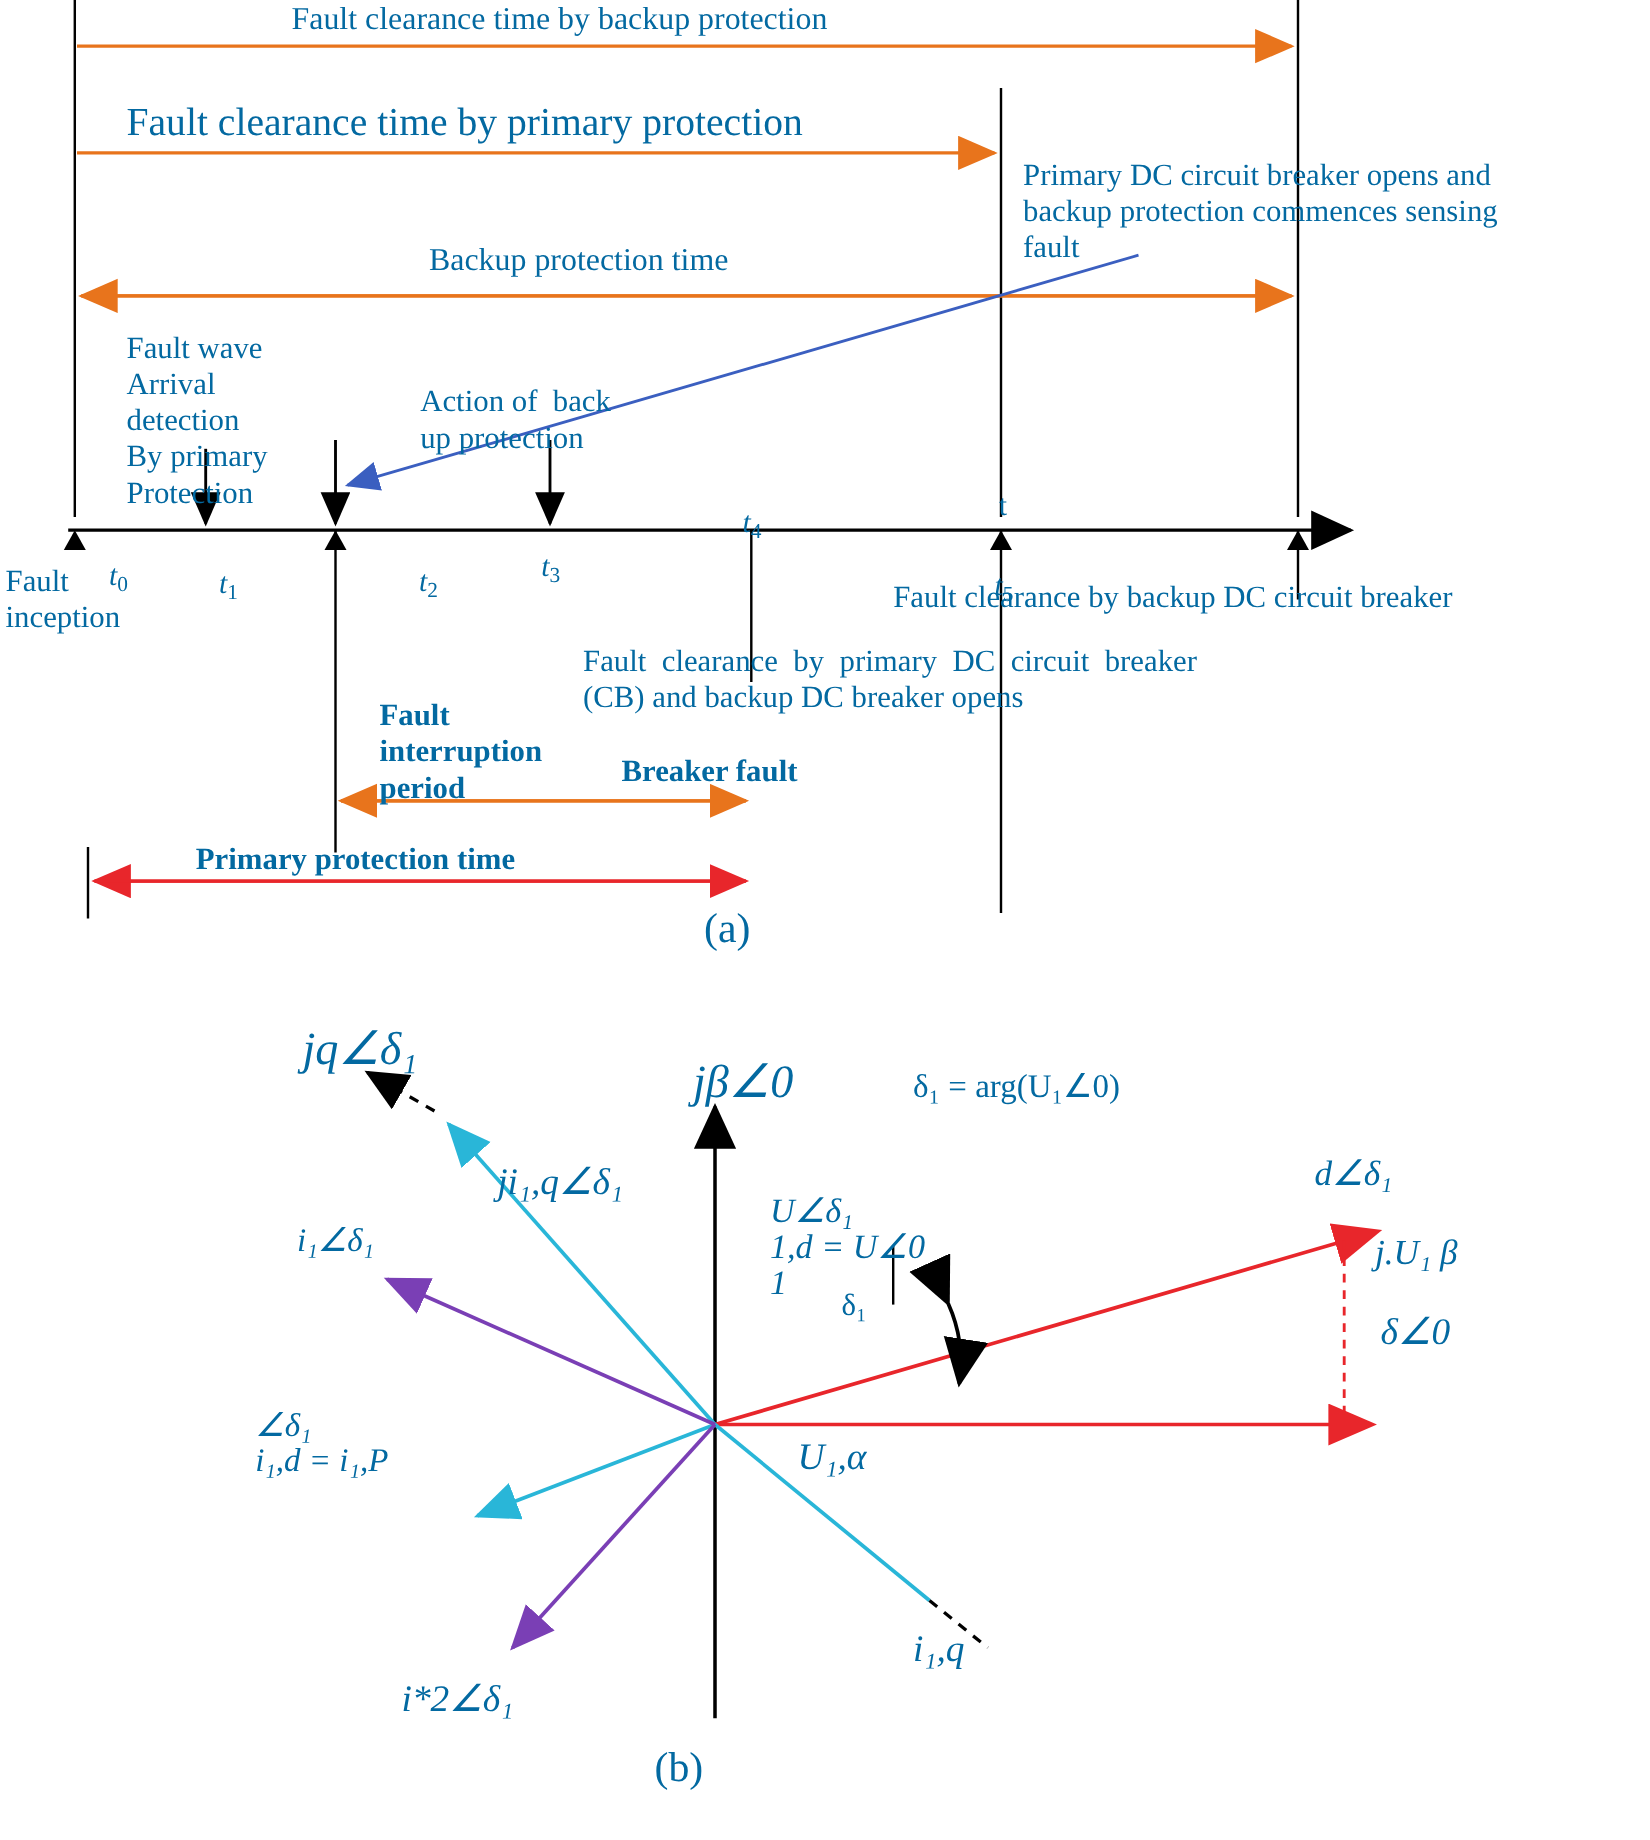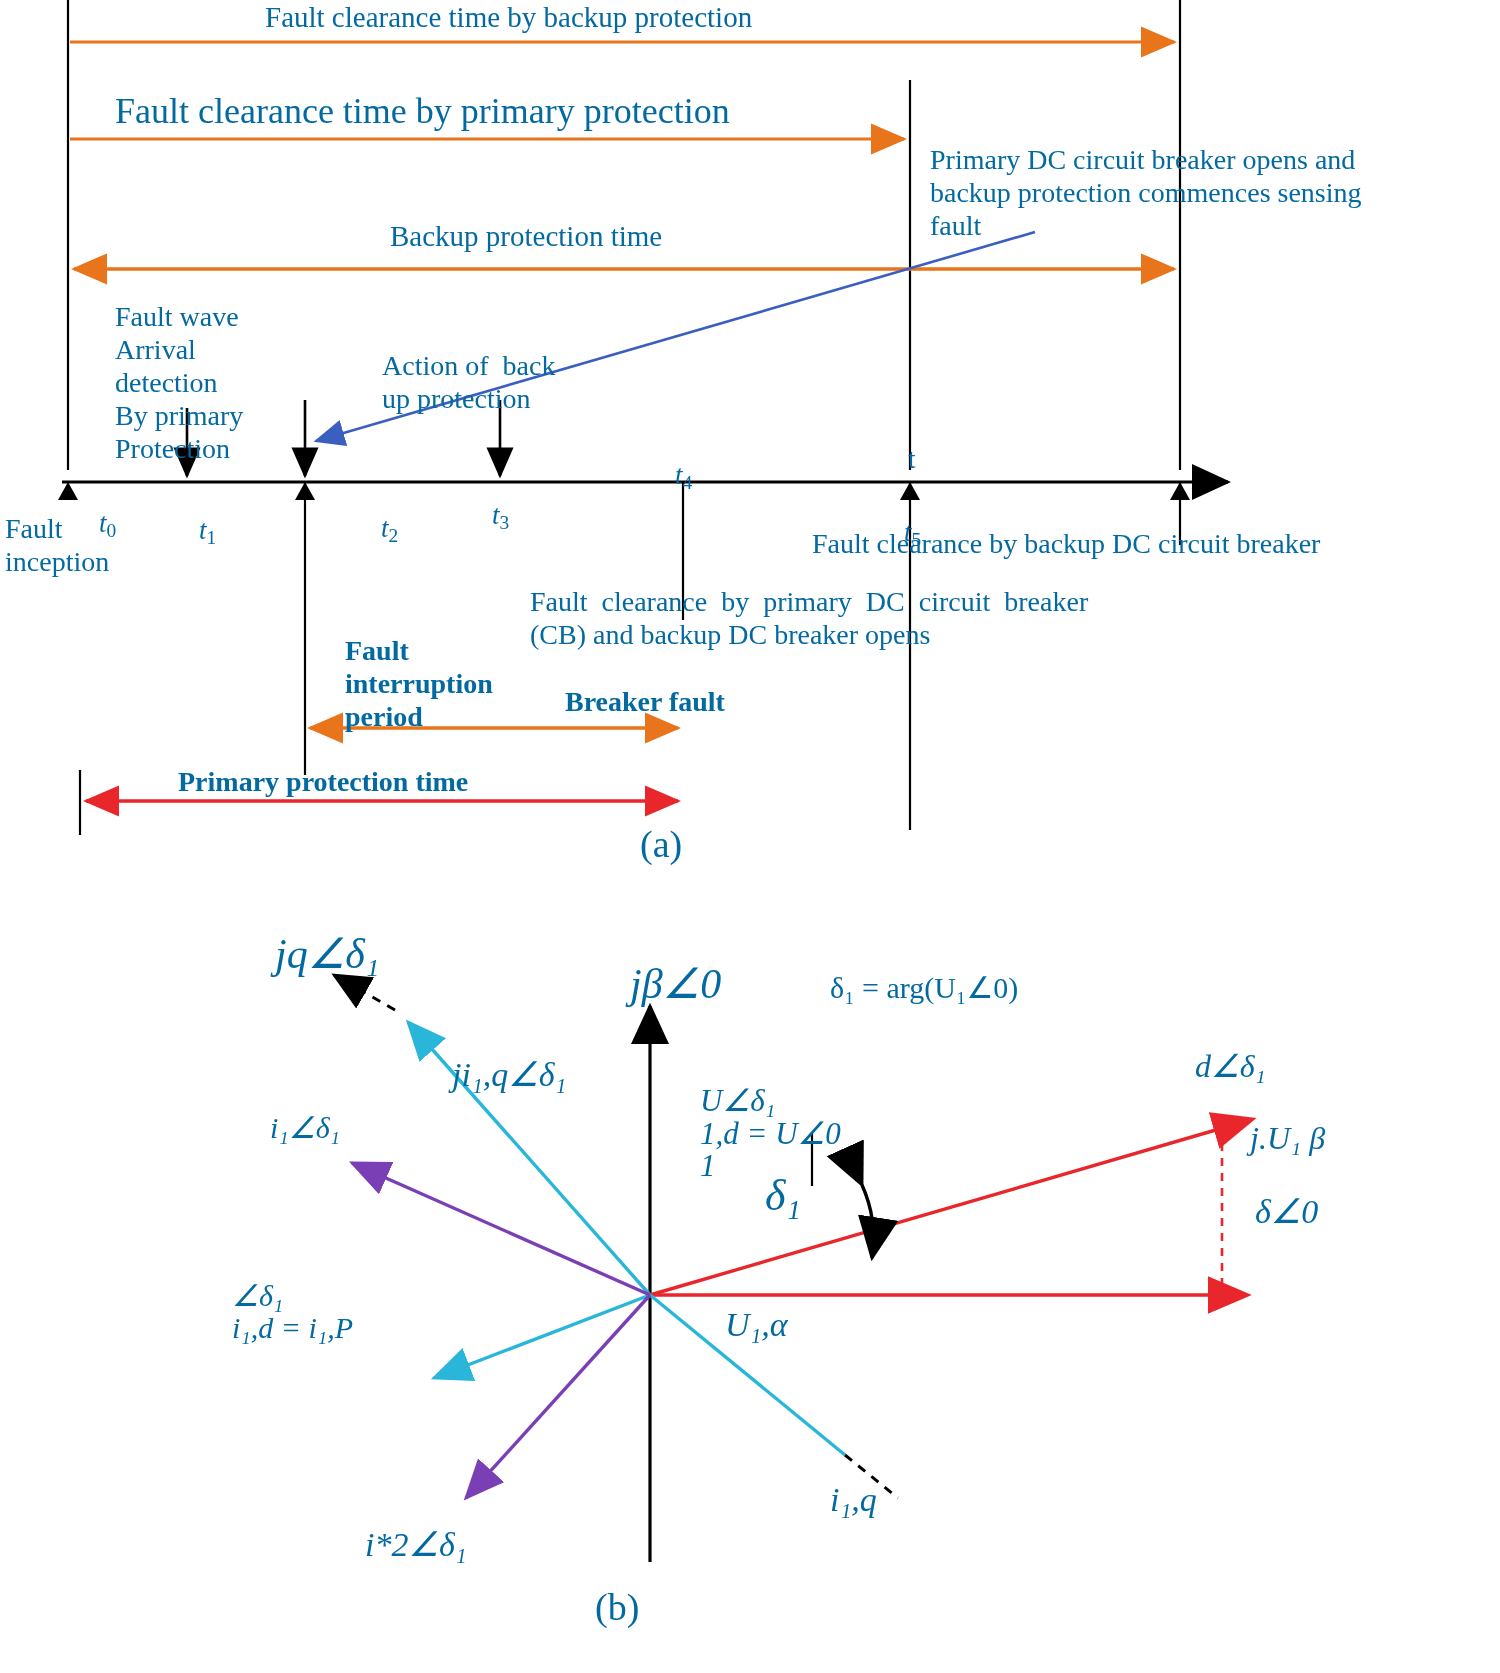--- a/index.html
+++ b/index.html
@@ -257,21 +257,21 @@
   <div class="lbl" style="left:700px; top:1085px; font-size:31px; font-style:italic; line-height:1.05;">U∠δ₁
 1,d = U∠0
 1</div>
 
   <div class="lbl" style="left:1195px; top:1048px; font-size:32px; font-style:italic;">d∠δ₁</div>
 
   <div class="lbl" style="left:1250px; top:1120px; font-size:32px; font-style:italic;">j.U₁ β</div>
 
   <div class="lbl" style="left:1255px; top:1192px; font-size:34px; font-style:italic;">δ∠0</div>
 
-  <div class="lbl" style="left:765px; top:1170px; font-size:44px; font-style:italic;">δ₁</div>
+  <div class="lbl" style="left:765px; top:1170px; font-size:28px; ">δ₁</div>
 
   <div class="lbl" style="left:725px; top:1305px; font-size:34px; font-style:italic;">U₁,α</div>
 
   <div class="lbl" style="left:232px; top:1280px; font-size:30px; font-style:italic; line-height:1.05;">∠δ₁
 i₁,d = i₁,P</div>
 
   <div class="lbl" style="left:365px; top:1525px; font-size:34px; font-style:italic;">i*2∠δ₁</div>
 
   <div class="lbl" style="left:830px; top:1480px; font-size:34px; font-style:italic;">i₁,q</div>
 

